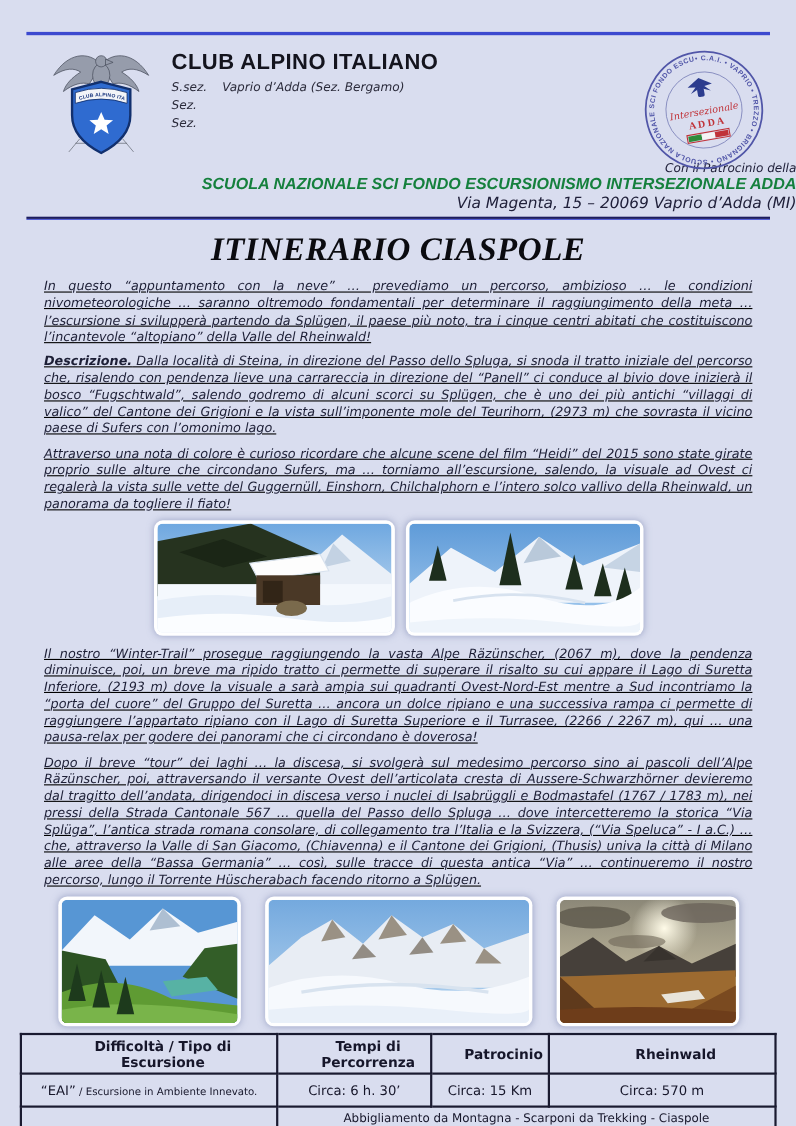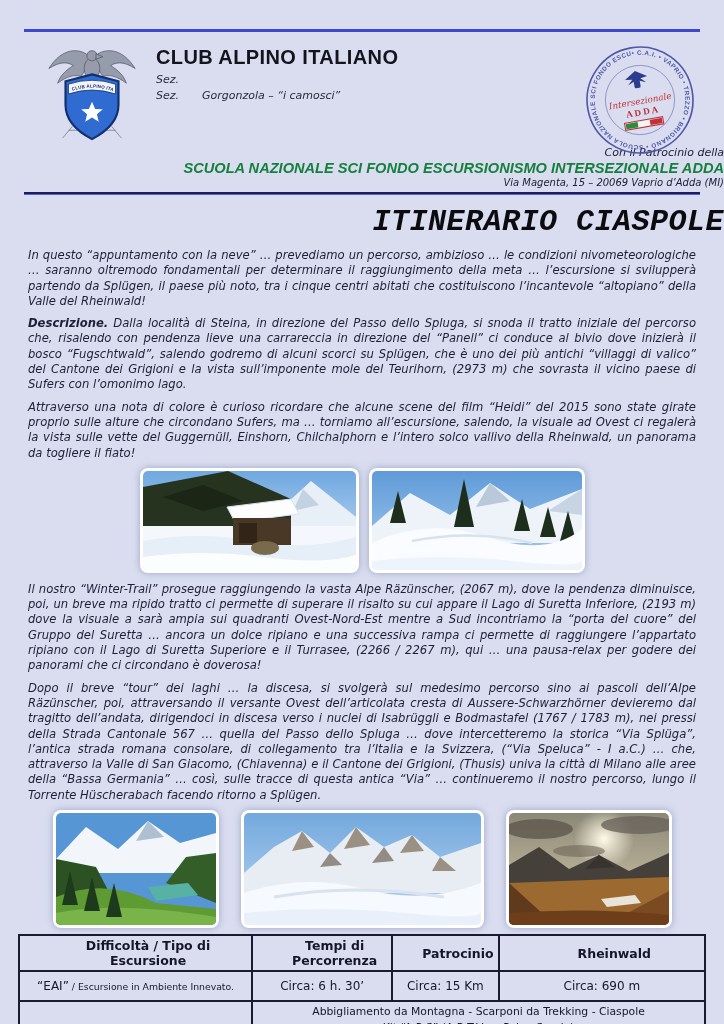--- a/index.html
+++ b/index.html
@@ -16,28 +16,28 @@
   .org-name { font-family:"Liberation Sans", sans-serif; font-weight:bold; font-size:20px;
               color:#14141e; letter-spacing:.4px; }
   .org-rows { margin-top:3px; font-style:italic; font-size:11px; color:#2a2a3a; }
   .org-row { display:grid; grid-template-columns:46px auto; line-height:1.45; }
   .stamp-wrap { width:112px; height:112px; flex:0 0 auto; transform:rotate(-10deg); margin-top:2px; }
 
   .patronage { text-align:right; font-style:italic; color:#20203a; margin-top:2px; }
   .patronage-line { font-size:11px; }
   .school-name { font-family:"Liberation Sans", sans-serif; font-weight:bold; font-style:italic;
                  font-size:14.6px; color:#15803d; margin-top:1px; }
-  .school-addr { font-size:10px; margin-top:1px; }
+  .school-addr { font-size:14px; margin-top:1px; }
 
   .rule-mid { margin:4px 24px 0; border-top:2px solid #1c1c5e; box-shadow:0 1px 0 #5560d8; }
 
-  .title { font-family:Liberation Mono, monospace; font-weight:bold; font-style:italic;
-           font-size:30px; letter-spacing:.5px; color:#0b0b10; text-align:right; margin:11px 0 9px; }
-
-  .content { padding:0 28px; }
+  .title { font-family:Liberation Serif, serif; font-weight:bold; font-style:italic;
+           font-size:30px; letter-spacing:.5px; color:#0b0b10; text-align:center; margin:11px 0 9px; }
+
+  .content { padding:0 40px;text-decoration:underline; }
   .para { font-style:italic; font-size:11.6px; line-height:1.32; color:#1d1f36;
           text-align:justify; margin-bottom:7px; }
   .plead { font-weight:bold; }
 
   .strip { display:flex; justify-content:center; align-items:center; }
   .strip1 { gap:10px; margin:4px 0 9px; }
   .strip2 { gap:22px; margin:7px 0 6px; }
   .photo { border:3px solid rgba(255,255,255,.92); border-radius:8px; overflow:hidden;
            box-shadow:0 0 7px rgba(110,120,165,.55); background:#fff; }
   .photo svg { display:block; }
@@ -76,25 +76,28 @@
       <text font-size="4.6" fill="#13317a" font-family="Liberation Sans, sans-serif" font-weight="bold" letter-spacing="0.2">
         <textPath href="#bandpath" startOffset="2">CLUB ALPINO ITALIANO</textPath>
       </text>
       <polygon fill="#ffffff" points="50,61 53.2,68.2 61,68.6 55,73.6 56.9,81.3 50,77 43.1,81.3 45,73.6 39,68.6 46.8,68.2"></polygon>
     </svg>
 
     <div class="org">
       <div class="org-name">CLUB ALPINO ITALIANO</div>
       <div class="org-rows">
         <div class="org-row">
+          <span>S.sez.</span>
+          <span>Vaprio d’Adda  (Sez. Bergamo)</span>
+        </div>
+        <div class="org-row">
           <span>Sez.</span>
         </div>
         <div class="org-row">
           <span>Sez.</span>
-          <span>Gorgonzola – “i camosci”</span>
         </div>
       </div>
     </div>
 
     <div class="stamp-wrap">
       <svg viewBox="0 0 110 110" width="112" height="112">
         <circle cx="55" cy="55" r="52" fill="none" stroke="#5156a8" stroke-width="1.6"></circle>
         <circle cx="55" cy="55" r="34" fill="none" stroke="#7a7fb8" stroke-width="0.7"></circle>
         <defs>
             <path id="ringpath" d="M55,10.5 a44.5,44.5 0 1 1 -0.01,0" fill="none"></path>
@@ -272,21 +275,21 @@
     <tr>
       <th>Difficoltà / Tipo di Escursione</th>
       <th>Tempi di Percorrenza</th>
       <th>Patrocinio</th>
       <th>Rheinwald</th>
     </tr>
     <tr>
       <td class="cell-val"><span class="eai-code">“EAI”</span><span class="eai-desc"> / Escursione in Ambiente Innevato.</span></td>
       <td class="cell-val">Circa: 6 h. 30’</td>
       <td class="cell-val">Circa: 15 Km</td>
-      <td class="cell-val">Circa: 690 m</td>
+      <td class="cell-val">Circa: 570 m</td>
     </tr>
     <tr>
       <td></td>
       <td colspan="3">
         <div class="equip-line">Abbigliamento da Montagna - Scarponi da Trekking - Ciaspole</div>
         <div class="equip-line">Kit “A-P-S” (A.R.T.Va. - Pala - Sonda)</div>
 
       </td>
     </tr>
 

